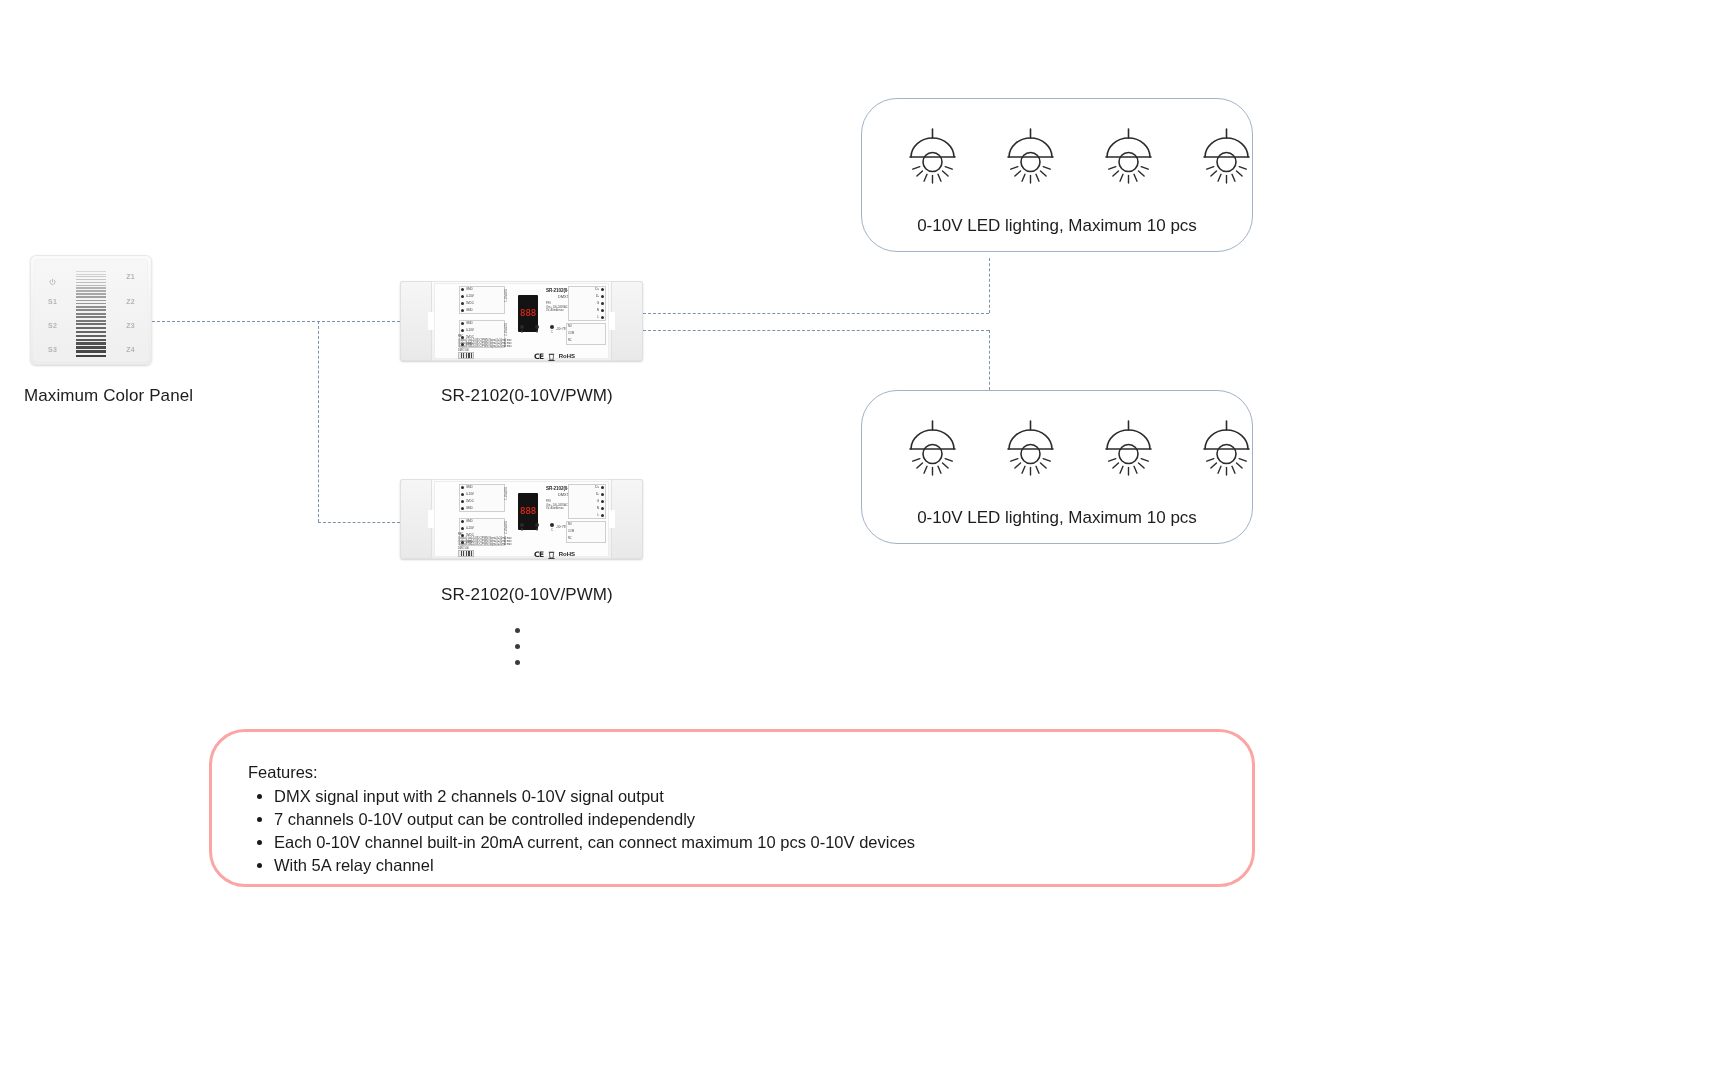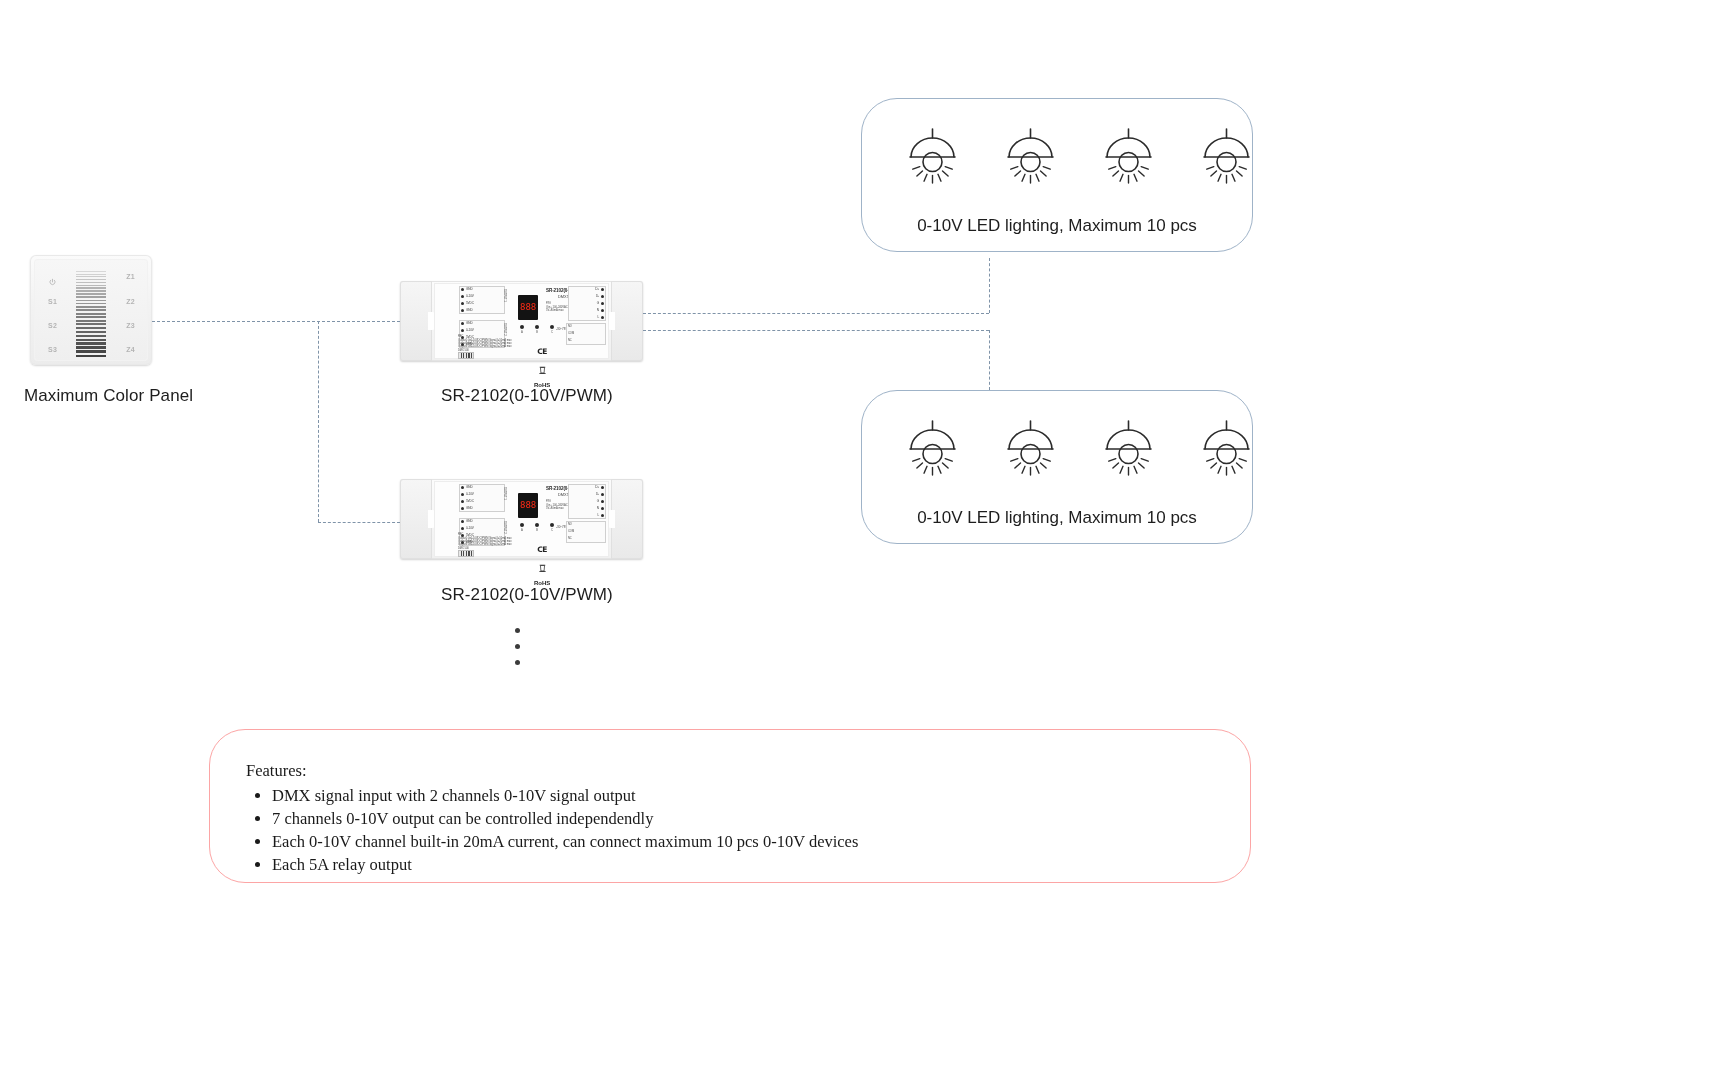--- a/index.html
+++ b/index.html
@@ -44,49 +44,49 @@
         background:#fdfdfd;box-shadow:inset 0 0 0 1px #ededed;}
 
   .tblock{position:absolute;width:46px;box-shadow:inset 0 0 0 1px #cfcfcf;background:#fbfbfb;}
   .tblock .row{position:relative;height:7px;}
   .tblock .dot{position:absolute;left:2px;top:2px;width:3px;height:3px;border-radius:50%;background:#2c2c2c;}
   .tblock .lbl{position:absolute;left:7px;top:0.5px;font-size:3.1px;color:#3a3a3a;white-space:nowrap;letter-spacing:-.1px;}
   .tside{position:absolute;right:-0.5px;top:3px;font-size:2.6px;color:#4a4a4a;
          writing-mode:vertical-rl;white-space:nowrap;}
 
   .seg{position:absolute;background:#131313;border-radius:1px;display:flex;
-       align-items:center;justify-content:center;gap:2px;padding:8px 2px;}
+       align-items:center;justify-content:center;gap:2px;padding:14px 2px;}
   .seg span{font-family:"DejaVu Sans Mono",monospace;font-size:9px;color:#ff2b16;
             line-height:9px;letter-spacing:0;}
 
   .btn-row{position:absolute;display:flex;gap:11px;}
   .btn-row .b{width:4px;height:4px;border-radius:50%;background:#2a2a2a;position:relative;}
   .btn-row .b em{position:absolute;left:50%;transform:translateX(-50%);top:5px;
                  font-size:2.8px;font-style:normal;color:#555;}
 
   .dev-title{position:absolute;font-size:4.6px;font-weight:700;color:#1f1f1f;white-space:nowrap;letter-spacing:-.1px;}
   .dev-sub{position:absolute;font-size:3.9px;color:#3d3d3d;white-space:nowrap;}
   .dev-spec{position:absolute;font-size:2.7px;color:#4a4a4a;line-height:3.4px;white-space:nowrap;}
   .dev-note{position:absolute;font-size:2.6px;color:#3f3f3f;line-height:3.2px;white-space:nowrap;}
   .dev-temp{position:absolute;font-size:3px;color:#3d3d3d;white-space:nowrap;}
-  .marks{position:absolute;display:flex;align-items:center;gap:4px;flex-direction:column;}
+  .marks{position:absolute;display:flex;align-items:center;gap:4px;}
   .ce{font-size:7.5px;font-weight:700;color:#222;letter-spacing:-.5px;font-family:"DejaVu Sans",sans-serif;}
   .rohs{font-size:6px;font-weight:700;color:#222;}
   .relay{position:absolute;width:40px;height:22px;box-shadow:inset 0 0 0 1px #cfcfcf;background:#fbfbfb;}
   .relay .rr{position:absolute;left:2px;font-size:2.6px;color:#3a3a3a;}
   .dipbox{position:absolute;width:16px;height:7px;box-shadow:inset 0 0 0 1px #bdbdbd;
           background:repeating-linear-gradient(90deg,#4a4a4a 0 1.2px,#e8e8e8 1.2px 2.6px);}
   .diplbl{position:absolute;font-size:2.6px;color:#3f3f3f;}
 
   
   .gbox{position:absolute;border:1px solid #9fb3c8;border-radius:36px;background:#fff;}
   .lamps{position:absolute;display:flex;gap:41px;}
   .lampcap{position:absolute;width:100%;text-align:center;font-size:17px;color:#1d1d1d;}
 
-  .fbox{position:absolute;border:1px solid #fca5a5;border-radius:36px;background:#fff;font-family:Liberation Serif, serif;}
+  .fbox{position:absolute;border:3px solid #fca5a5;border-radius:36px;background:#fff;}
   .fbox h4{margin:0;font-size:16.5px;font-weight:400;color:#1a1a1a;}
   .fbox ul{margin:4px 0 0 0;padding-left:26px;list-style:disc;}
   .fbox li{font-size:16.5px;line-height:21px;color:#1a1a1a;margin-bottom:2px;}
 
   
   .wire{position:absolute;}
   .wire.h{border-top:1px dashed #7f93a8;height:0;}
   .wire.v{border-left:1px dashed #7f93a8;width:0;}
 
   .dots{position:absolute;display:flex;flex-direction:column;gap:11px;align-items:center;}
@@ -522,18 +522,18 @@
     <div class="lampcap" style="left:0;top:117px;">0-10V LED lighting, Maximum 10 pcs</div>
   </div>
 
   <div class="fbox" style="left:209px;top:729px;width:1040px;height:152px;">
     <div style="padding:31px 0 0 36px;">
       <h4>Features:</h4>
       <ul id="features-list">
           <li>DMX signal input with 2 channels 0-10V signal output</li>
           <li>7 channels 0-10V output can be controlled independendly</li>
           <li>Each 0-10V channel built-in 20mA current, can connect maximum 10 pcs 0-10V devices</li>
-          <li>Each 5A relay output</li>
+          <li>With 5A relay channel</li>
         </ul>
     </div>
   </div>
 
 </div>
 
 </body></html>

